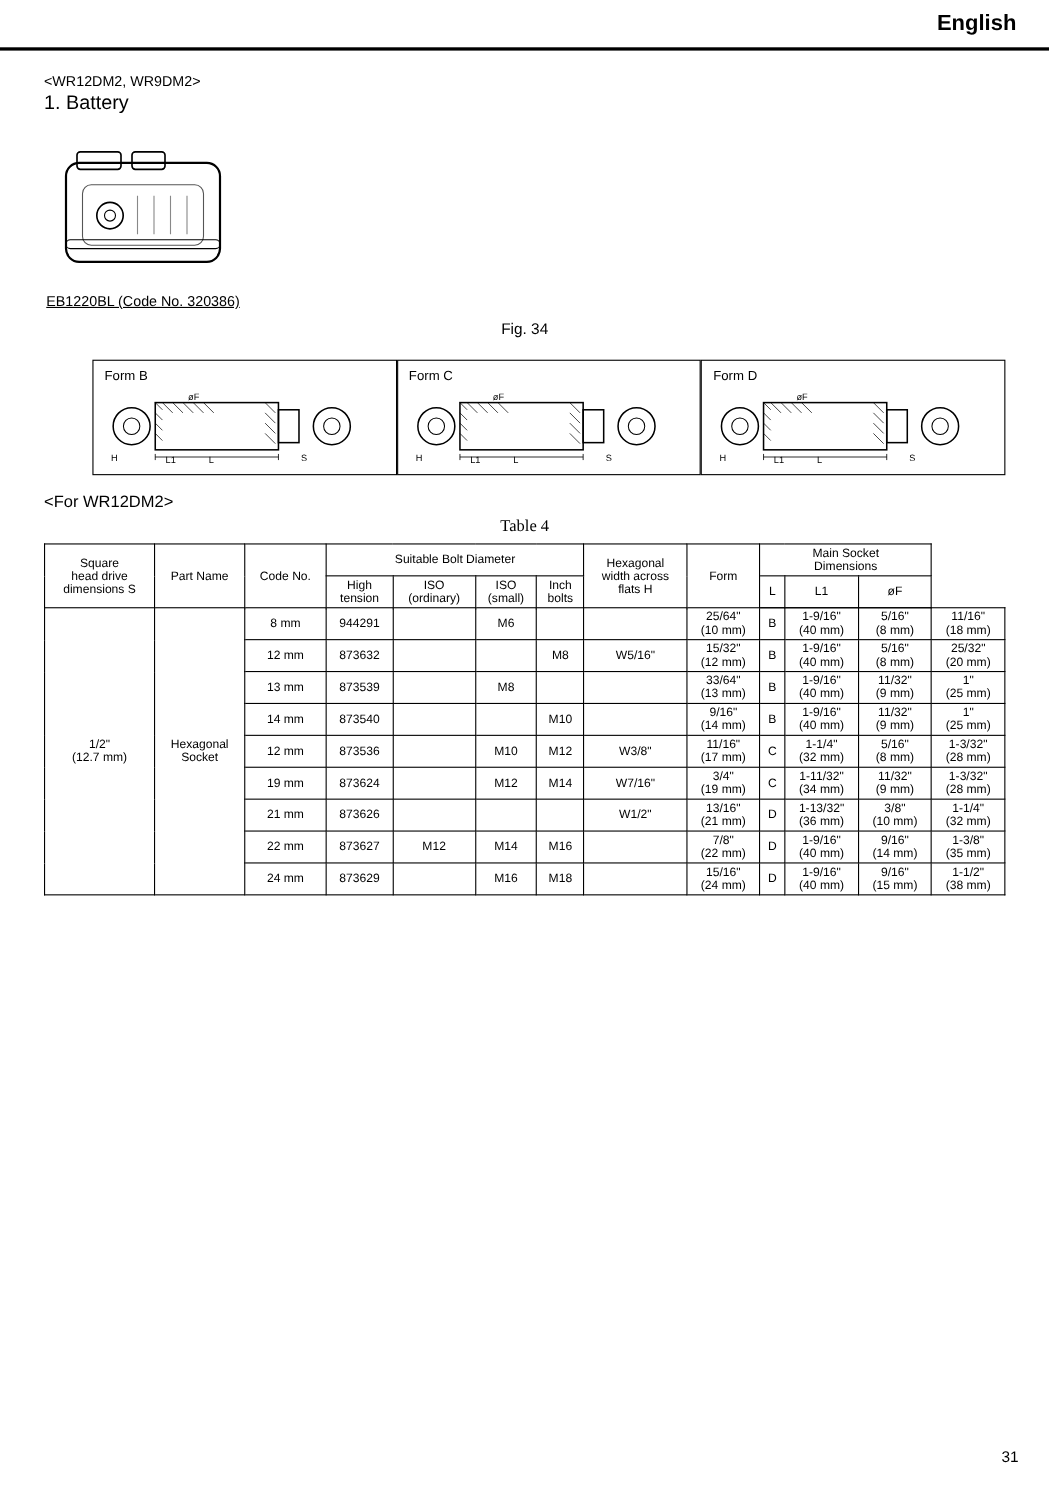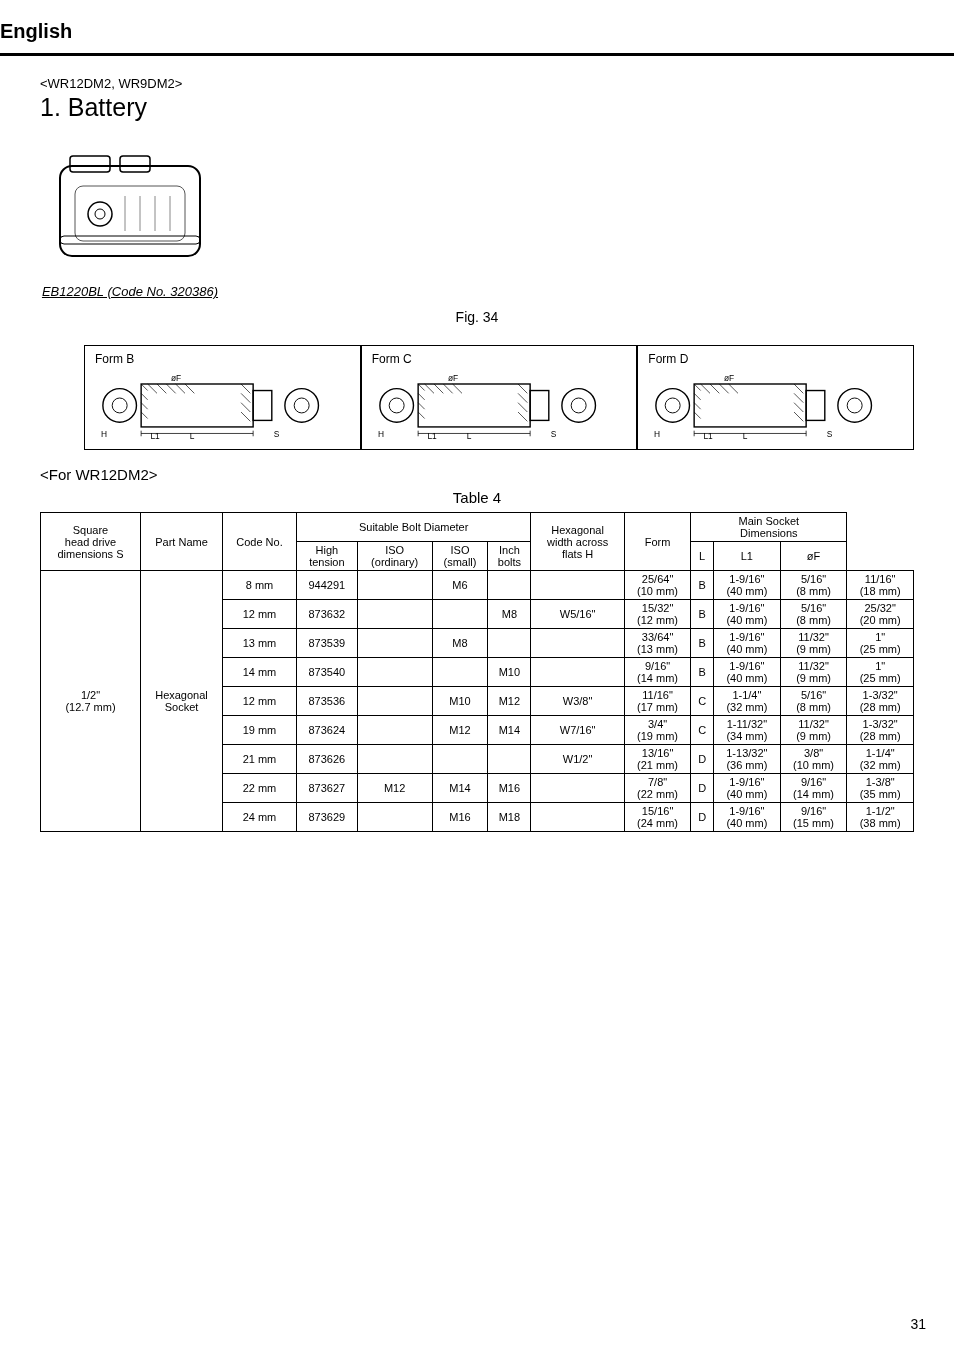--- a/index.html
+++ b/index.html
@@ -9,51 +9,51 @@
       font-size: 13px;
       color: #000;
       width: 954px;
       min-height: 1352px;
       position: relative;
     }
 
     
     .header {
       display: flex;
+      justify-content: flex-end;
       border-bottom: 3px solid #000;
-      padding: 20px 30px 10px 0;
+      padding: 10px 30px 10px 0;
     }
     .header-title {
       font-size: 20px;
       font-weight: bold;
     }
 
     
     .content {
       padding: 20px 40px;
     }
 
     
     .subtitle {
       font-size: 13px;
       margin-bottom: 2px;
     }
     .section-heading {
-      font-size: 25px;
+      font-size: 18px;
       font-weight: normal;
       margin-bottom: 14px;
     }
 
     
     .battery-section {
       display: flex;
       justify-content: flex-start;
       align-items: flex-end;
       margin-bottom: 10px;
-      font-style: italic;
     }
     .battery-item {
       display: flex;
       flex-direction: column;
       align-items: center;
     }
     .battery-label {
       text-decoration: underline;
       margin-top: 8px;
       font-size: 13px;
@@ -91,20 +91,21 @@
 
     
     .sub-heading {
       font-size: 15px;
       margin-bottom: 6px;
     }
     .table-title {
       text-align: center;
       font-size: 15px;
       margin-bottom: 6px;
+      font-family: Liberation Serif, serif;
     }
 
     
     table {
       width: 100%;
       border-collapse: collapse;
       font-size: 11px;
     }
     th, td {
       border: 1px solid #000;

